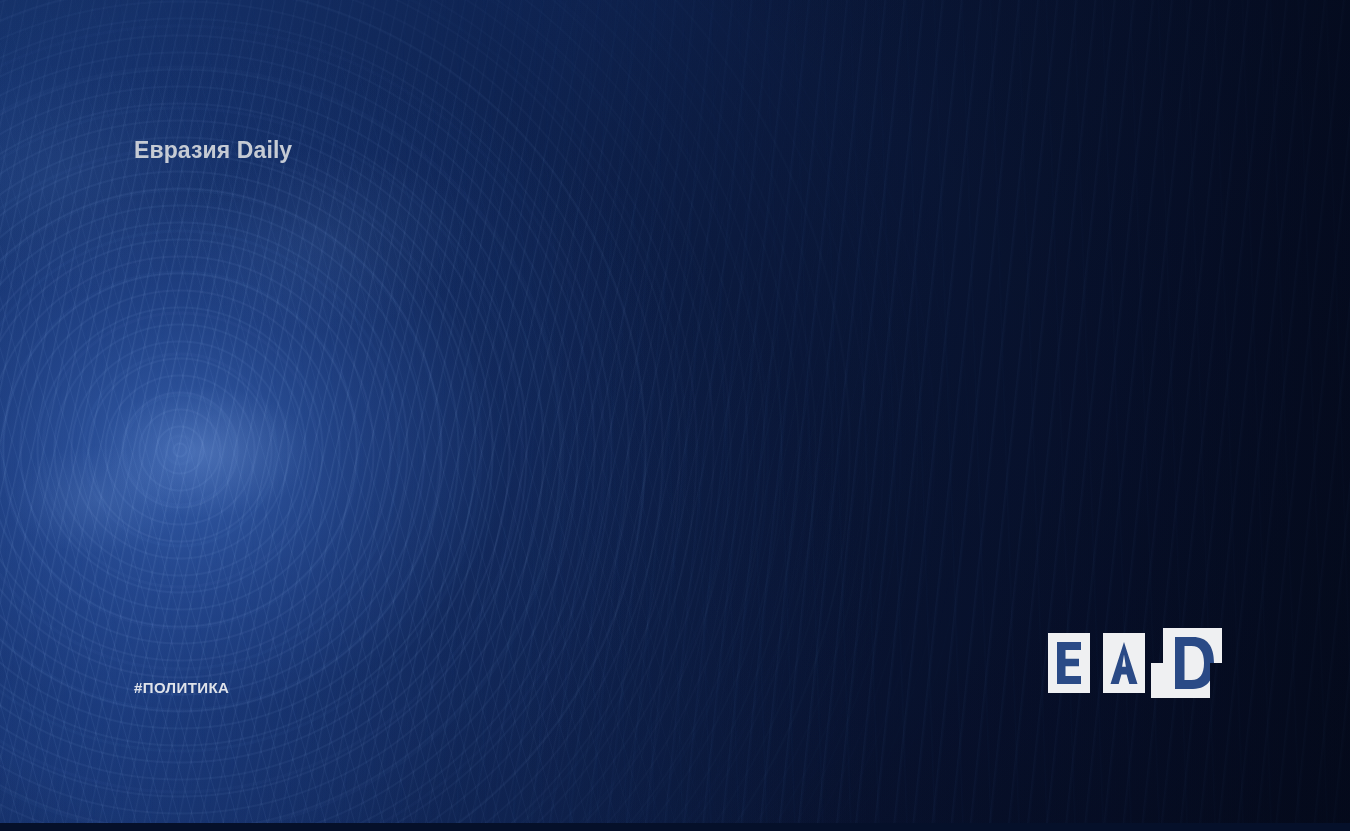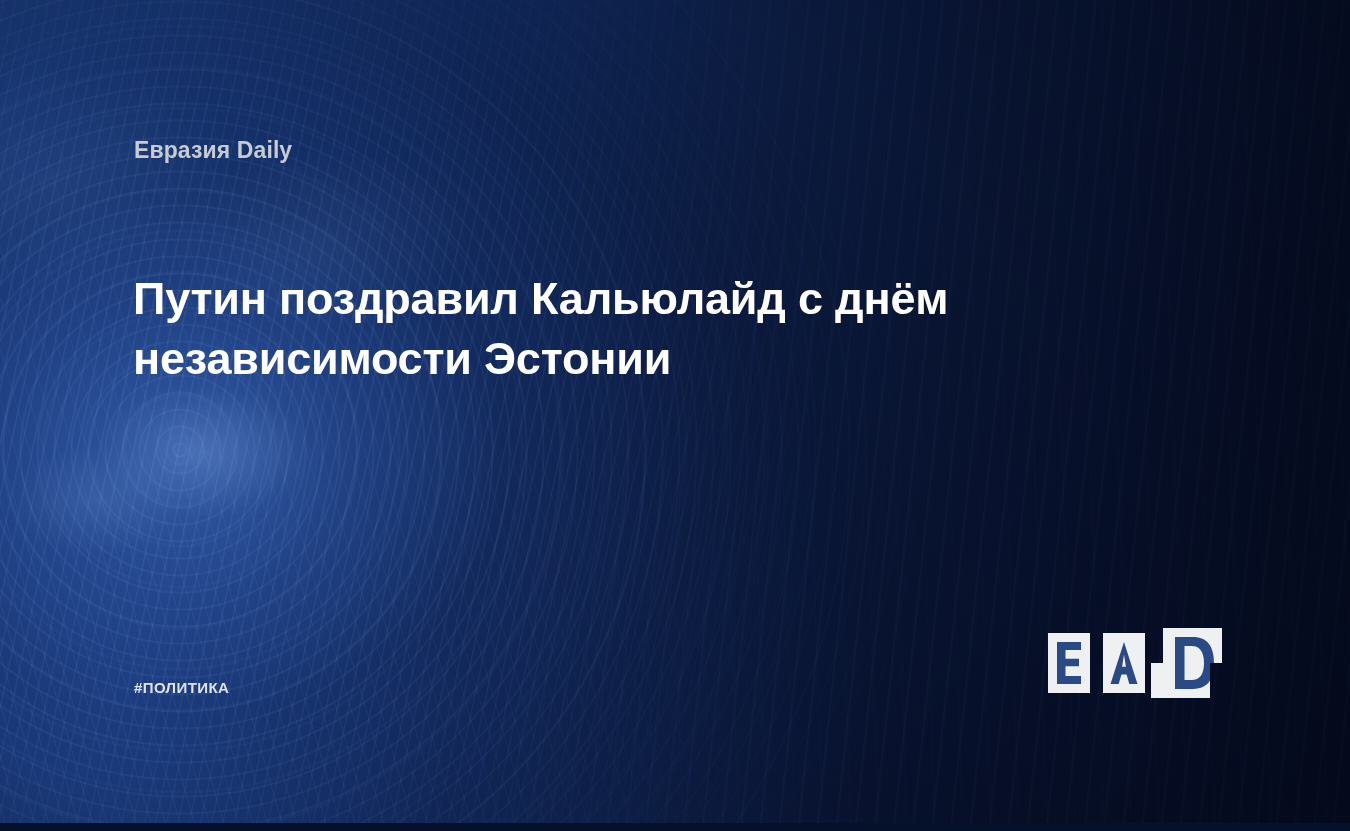--- a/index.html
+++ b/index.html
@@ -221,24 +221,20 @@
   <div class="bg-layer bg-streaks-b"></div>
   <div class="bg-layer bg-streaks-c"></div>
   <div class="bg-layer bg-streaks-d"></div>
   <div class="bg-layer bg-glow"></div>
   <div class="bg-layer bg-vignette"></div>
 
   <div class="content">
 
     <div id="brand">Евразия Daily</div>
 
-    <div id="headline">
-      <span class="hl-line">Путин поздравил Кальюлайд с днём</span>
-      <span class="hl-line">независимости Эстонии</span>
-    </div>
 
     <div id="tag">#ПОЛИТИКА</div>
 
     <div id="logo">
 
       <div class="logo-tile tile-e">
         <svg width="42" height="60" viewBox="0 0 42 60" aria-hidden="true">
           <path d="M9 9 H33 V17 H17.5 V25.8 H31 V33.2 H17.5 V43 H33 V51 H9 Z" fill="#2a4a86"></path>
         </svg>
       </div>

